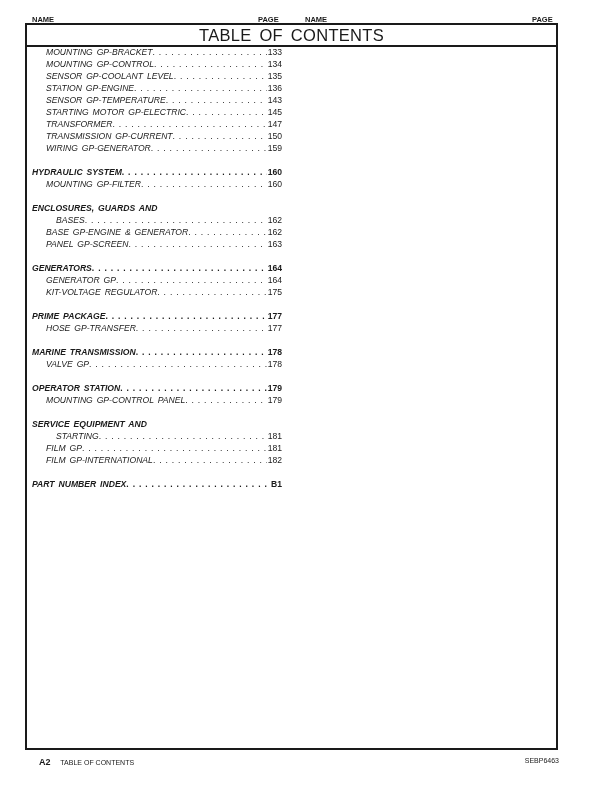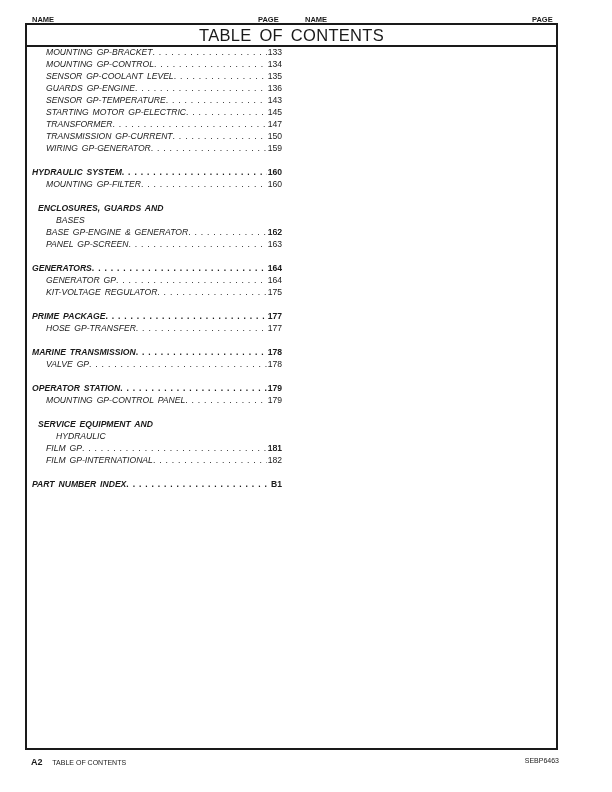--- a/index.html
+++ b/index.html
@@ -11,26 +11,26 @@
                 text-align:center; font-size:16.5px; line-height:20px; letter-spacing:0.3px;
                 word-spacing:3px; }
   .col-head { position:absolute; top:15px; font-size:7.5px; font-weight:bold; }
   .col { position:absolute; top:46px; width:250px; }
   .entry { display:flex; font-size:8.6px; line-height:12px; height:12px; white-space:nowrap; word-spacing:1.5px; }
   .entry .name { flex:none;font-style:italic; }
   .entry .dots { flex:1; overflow:hidden; white-space:nowrap; letter-spacing:1.6px; }
   .entry .dots::after { content:". . . . . . . . . . . . . . . . . . . . . . . . . . . . . . . . . . . . . . . . . . . . . . . . . . . . . . . . . . . . . . . . ."; letter-spacing:0; }
   .entry .pg { flex:none; text-align:right; padding-left:1px; }
   .entry.sub { padding-left:14px; }
-  .entry.cont { padding-left:24px;flex-direction:column; }
+  .entry.cont { padding-left:24px; }
   .entry.head { font-weight:bold; }
-  .entry.headline { font-weight:bold;margin-left:6px; }
+  .entry.headline { font-weight:bold; }
   .gap { height:12px; }
   .footer { position:absolute; top:757px; font-size:7px; }
-  .footer .pnum { font-weight:bold; font-size:9px; margin-right:8px; }
+  .footer .pnum { font-weight:bold; font-size:9px; margin-right:8px;margin-left:8px; }
 </style>
 </head>
 <body>
 
 <div class="frame">
   <div class="title-band">TABLE OF CONTENTS</div>
 </div>
 
 <div class="col-head" style="left:32px;">NAME</div>
 <div class="col-head" style="left:258px;">PAGE</div>
@@ -47,21 +47,21 @@
       <span class="name">MOUNTING GP-CONTROL</span>
       <span class="dots"></span>
       <span class="pg">134</span>
     </div>
     <div class="entry sub">
       <span class="name">SENSOR GP-COOLANT LEVEL</span>
       <span class="dots"></span>
       <span class="pg">135</span>
     </div>
     <div class="entry sub">
-      <span class="name">GUARDS GP-ENGINE</span>
+      <span class="name">STATION GP-ENGINE</span>
       <span class="dots"></span>
       <span class="pg">136</span>
     </div>
     <div class="entry sub">
       <span class="name">SENSOR GP-TEMPERATURE</span>
       <span class="dots"></span>
       <span class="pg">143</span>
     </div>
     <div class="entry sub">
       <span class="name">STARTING MOTOR GP-ELECTRIC</span>
@@ -160,21 +160,21 @@
     <div class="entry sub">
       <span class="name">MOUNTING GP-CONTROL PANEL</span>
       <span class="dots"></span>
       <span class="pg">179</span>
     </div>
     <div class="gap"></div>
     <div class="entry headline">
       <span class="name">SERVICE EQUIPMENT AND</span>
     </div>
     <div class="entry cont">
-      <span class="name">HYDRAULIC</span>
+      <span class="name">STARTING</span>
       <span class="dots"></span>
       <span class="pg">181</span>
     </div>
     <div class="entry sub">
       <span class="name">FILM GP</span>
       <span class="dots"></span>
       <span class="pg">181</span>
     </div>
     <div class="entry sub">
       <span class="name">FILM GP-INTERNATIONAL</span>

